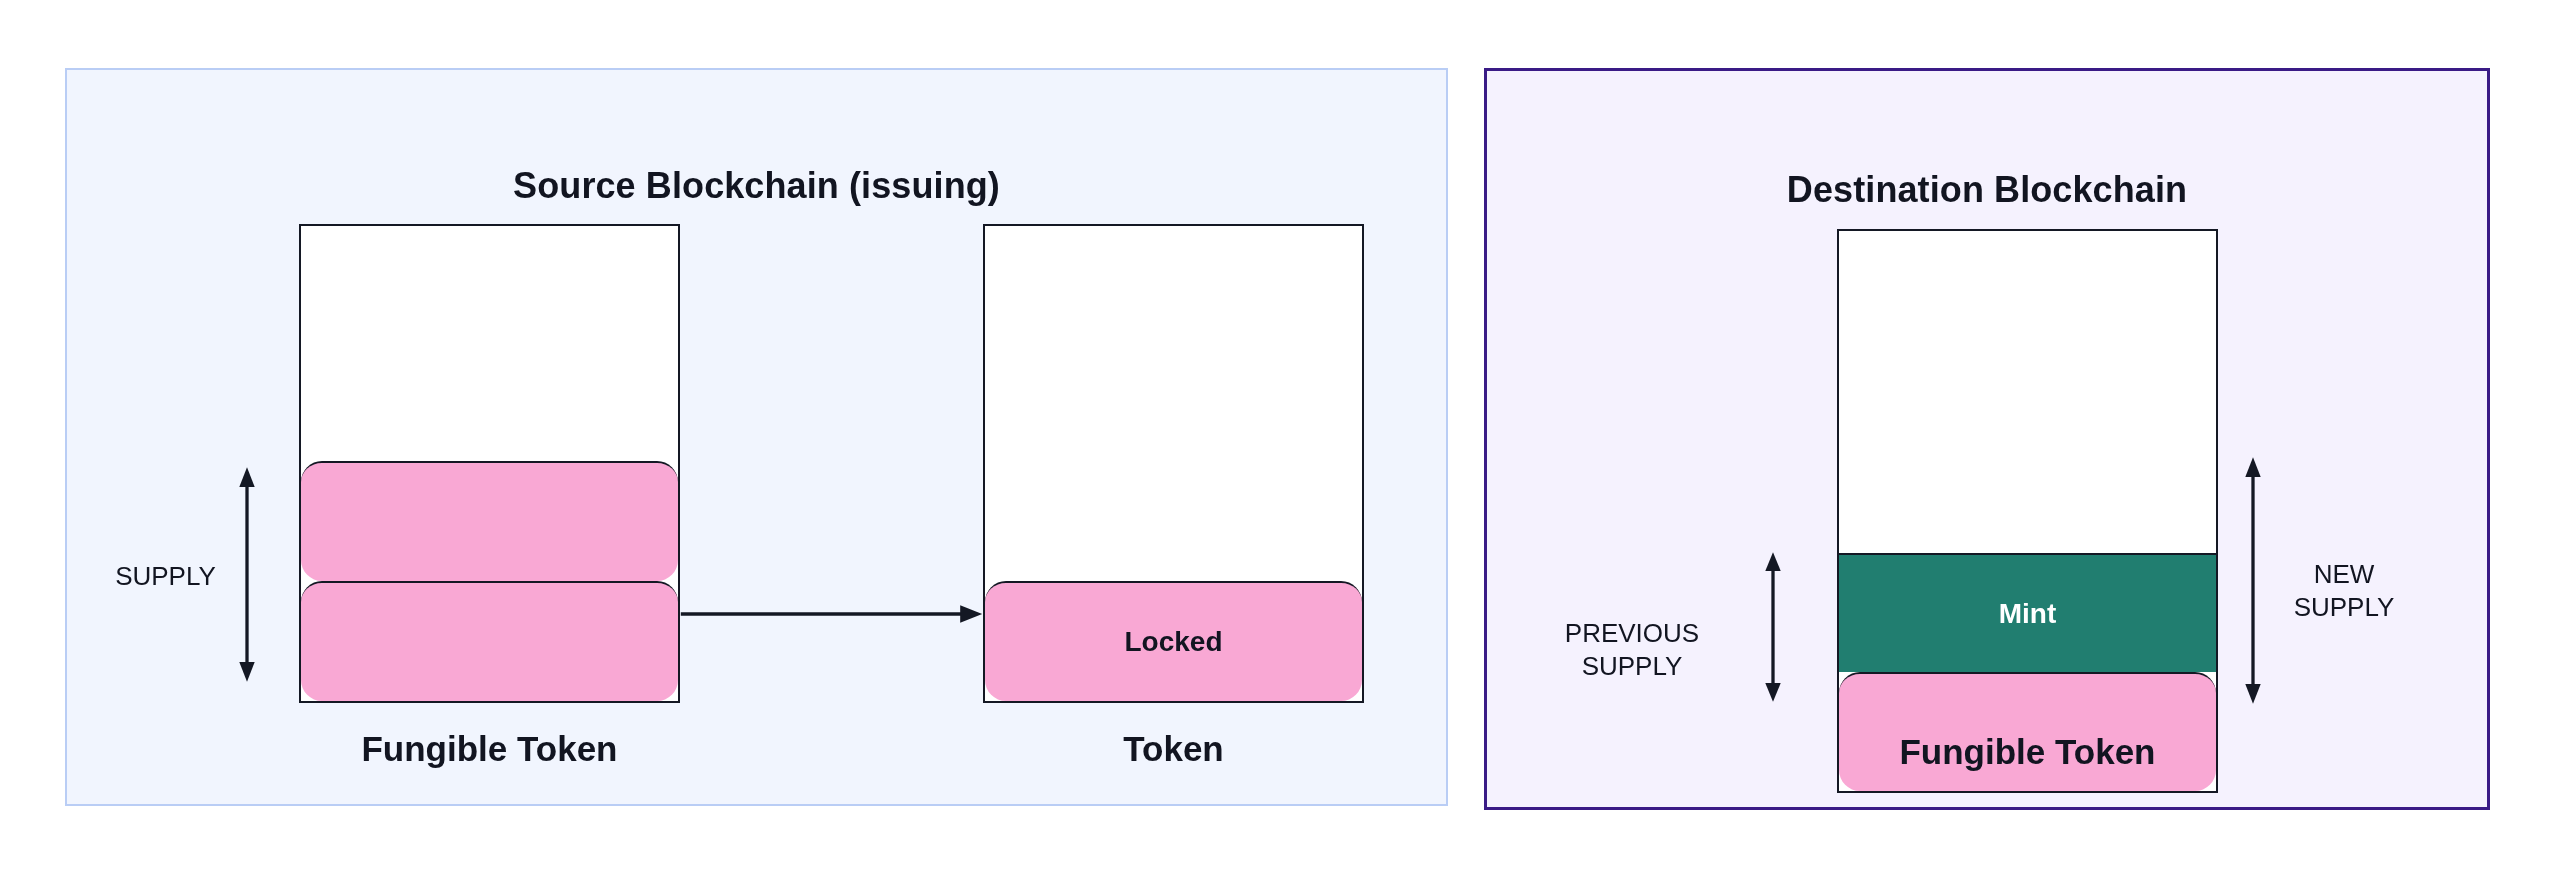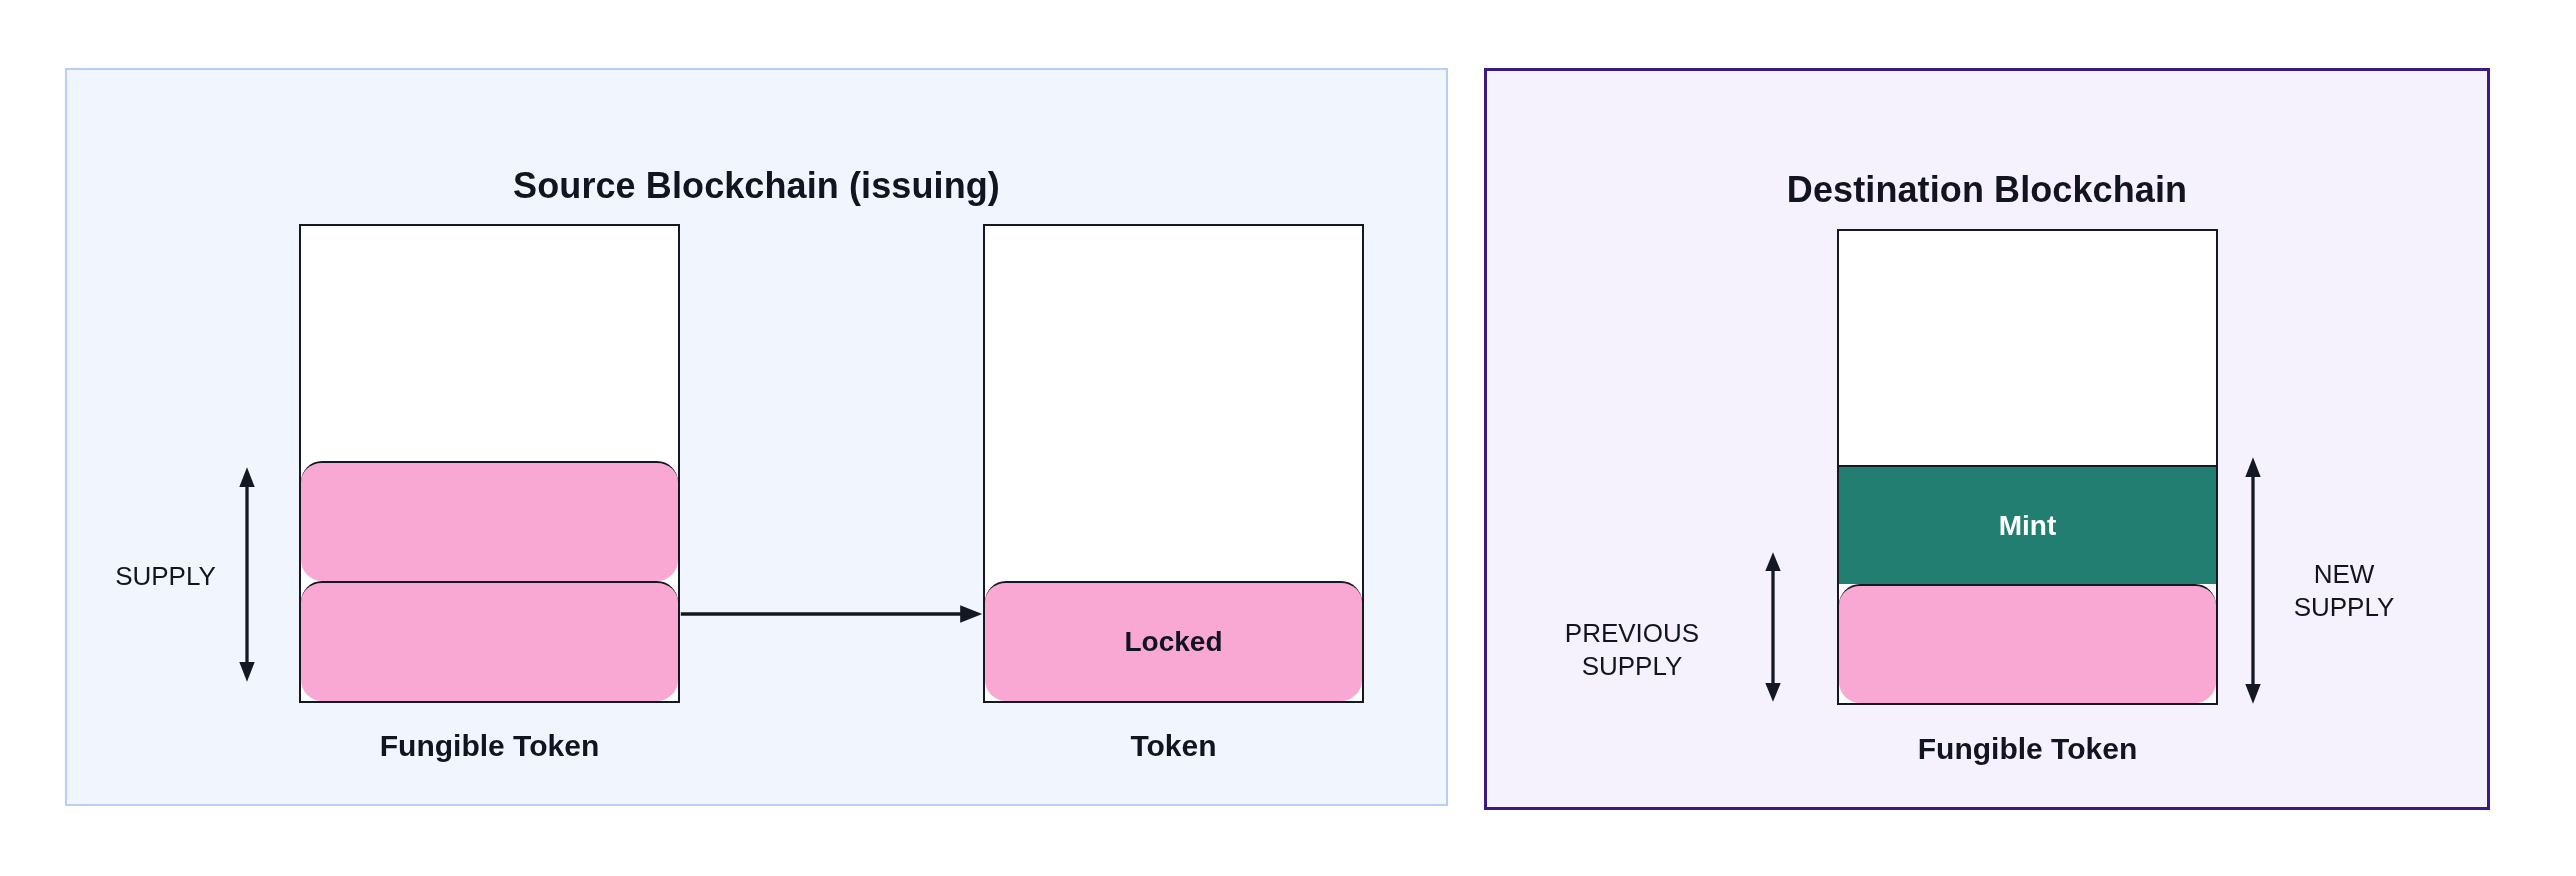--- a/index.html
+++ b/index.html
@@ -120,28 +120,28 @@
     left: 983px;
     top: 224px;
     width: 381px;
     height: 479px;
   }
   
   .col-dest-token {
     left: 1837px;
     top: 229px;
     width: 381px;
-    height: 476px;
+    height: 564px;
   }
 
   
   .col-caption {
     position: absolute;
     text-align: center;
-    font-size: 30px;
+    font-size: 35px;
     font-weight: bold;
     color: #121521;
     white-space: nowrap;
   }
   .cap-source-token { left: 299px; top: 729px; width: 381px; }
   .cap-source-pool  { left: 983px; top: 729px; width: 381px; }
   .cap-dest-token   { left: 1837px; top: 732px; width: 381px; }
 
   
   .vmeasure {

